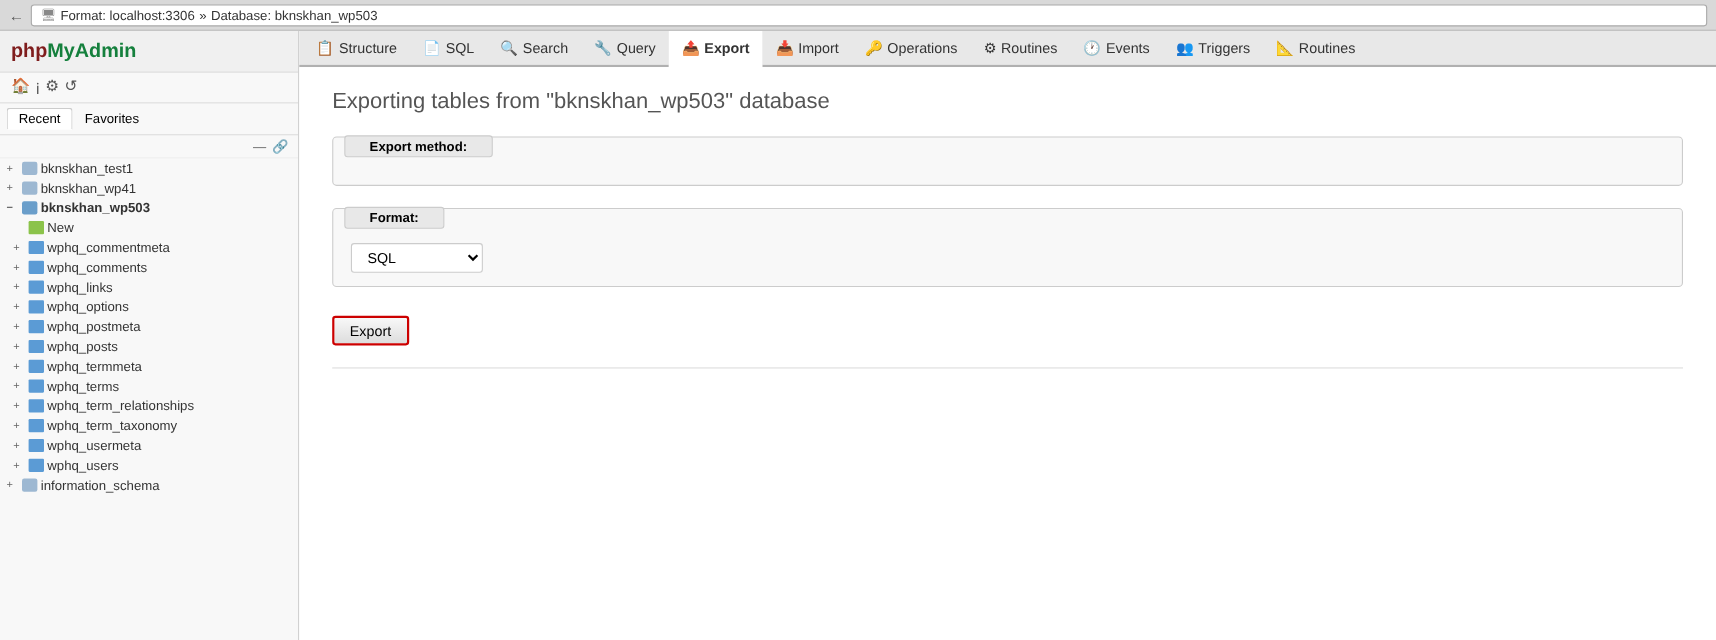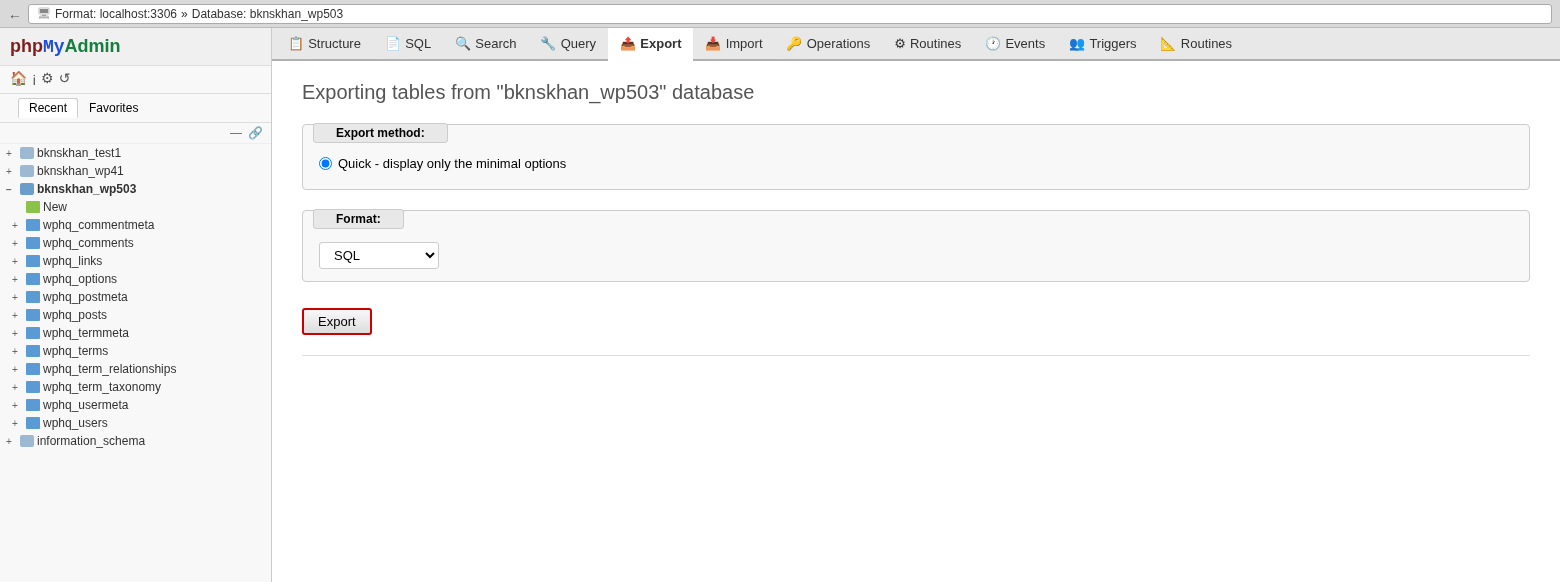--- a/index.html
+++ b/index.html
@@ -58,39 +58,39 @@
       gap: 6px;
       background: #f0f0f0;
       border-bottom: 1px solid #ddd;
     }
 
     .phpmyadmin-logo {
       font-size: 18px;
       font-weight: bold;
     }
     .phpmyadmin-logo .php { color: #7f1d1d; }
-    .phpmyadmin-logo .my { color: #1d4ed8; font-family: Liberation Mono, monospace; }
+    .phpmyadmin-logo .my { color: #15803d; }
     .phpmyadmin-logo .admin { color: #15803d; }
 
     .sidebar-icons {
       display: flex;
       gap: 5px;
       padding: 4px 10px;
       border-bottom: 1px solid #ddd;
     }
     .sidebar-icons span {
       font-size: 14px;
       cursor: pointer;
       color: #555;
     }
 
     .sidebar-tabs {
       display: flex;
       gap: 0;
-      padding: 4px 18px;
+      padding: 4px 6px;
       border-bottom: 1px solid #ddd;
     }
     .sidebar-tab {
       padding: 2px 10px;
       font-size: 12px;
       cursor: pointer;
       border: 1px solid transparent;
       border-radius: 3px 3px 0 0;
     }
     .sidebar-tab.active {
@@ -481,24 +481,20 @@
       </div>
     </div>
 
     <div class="main-content">
       <h2 class="page-title">Exporting tables from "bknskhan_wp503" database</h2>
 
       
       <div class="fieldset-box">
         <div class="fieldset-legend">Export method:</div>
         <div class="fieldset-content">
-          <div class="radio-option">
-            <input type="radio" name="export_method" id="radio-quick" checked="" style="">
-            <label for="radio-quick">Quick - display only the minimal options</label>
-          </div>
         </div>
       </div>
 
       
       <div class="fieldset-box">
         <div class="fieldset-legend">Format:</div>
         <div class="fieldset-content">
           <select class="format-select-display">
             <option>SQL</option>
             <option>CSV</option>

